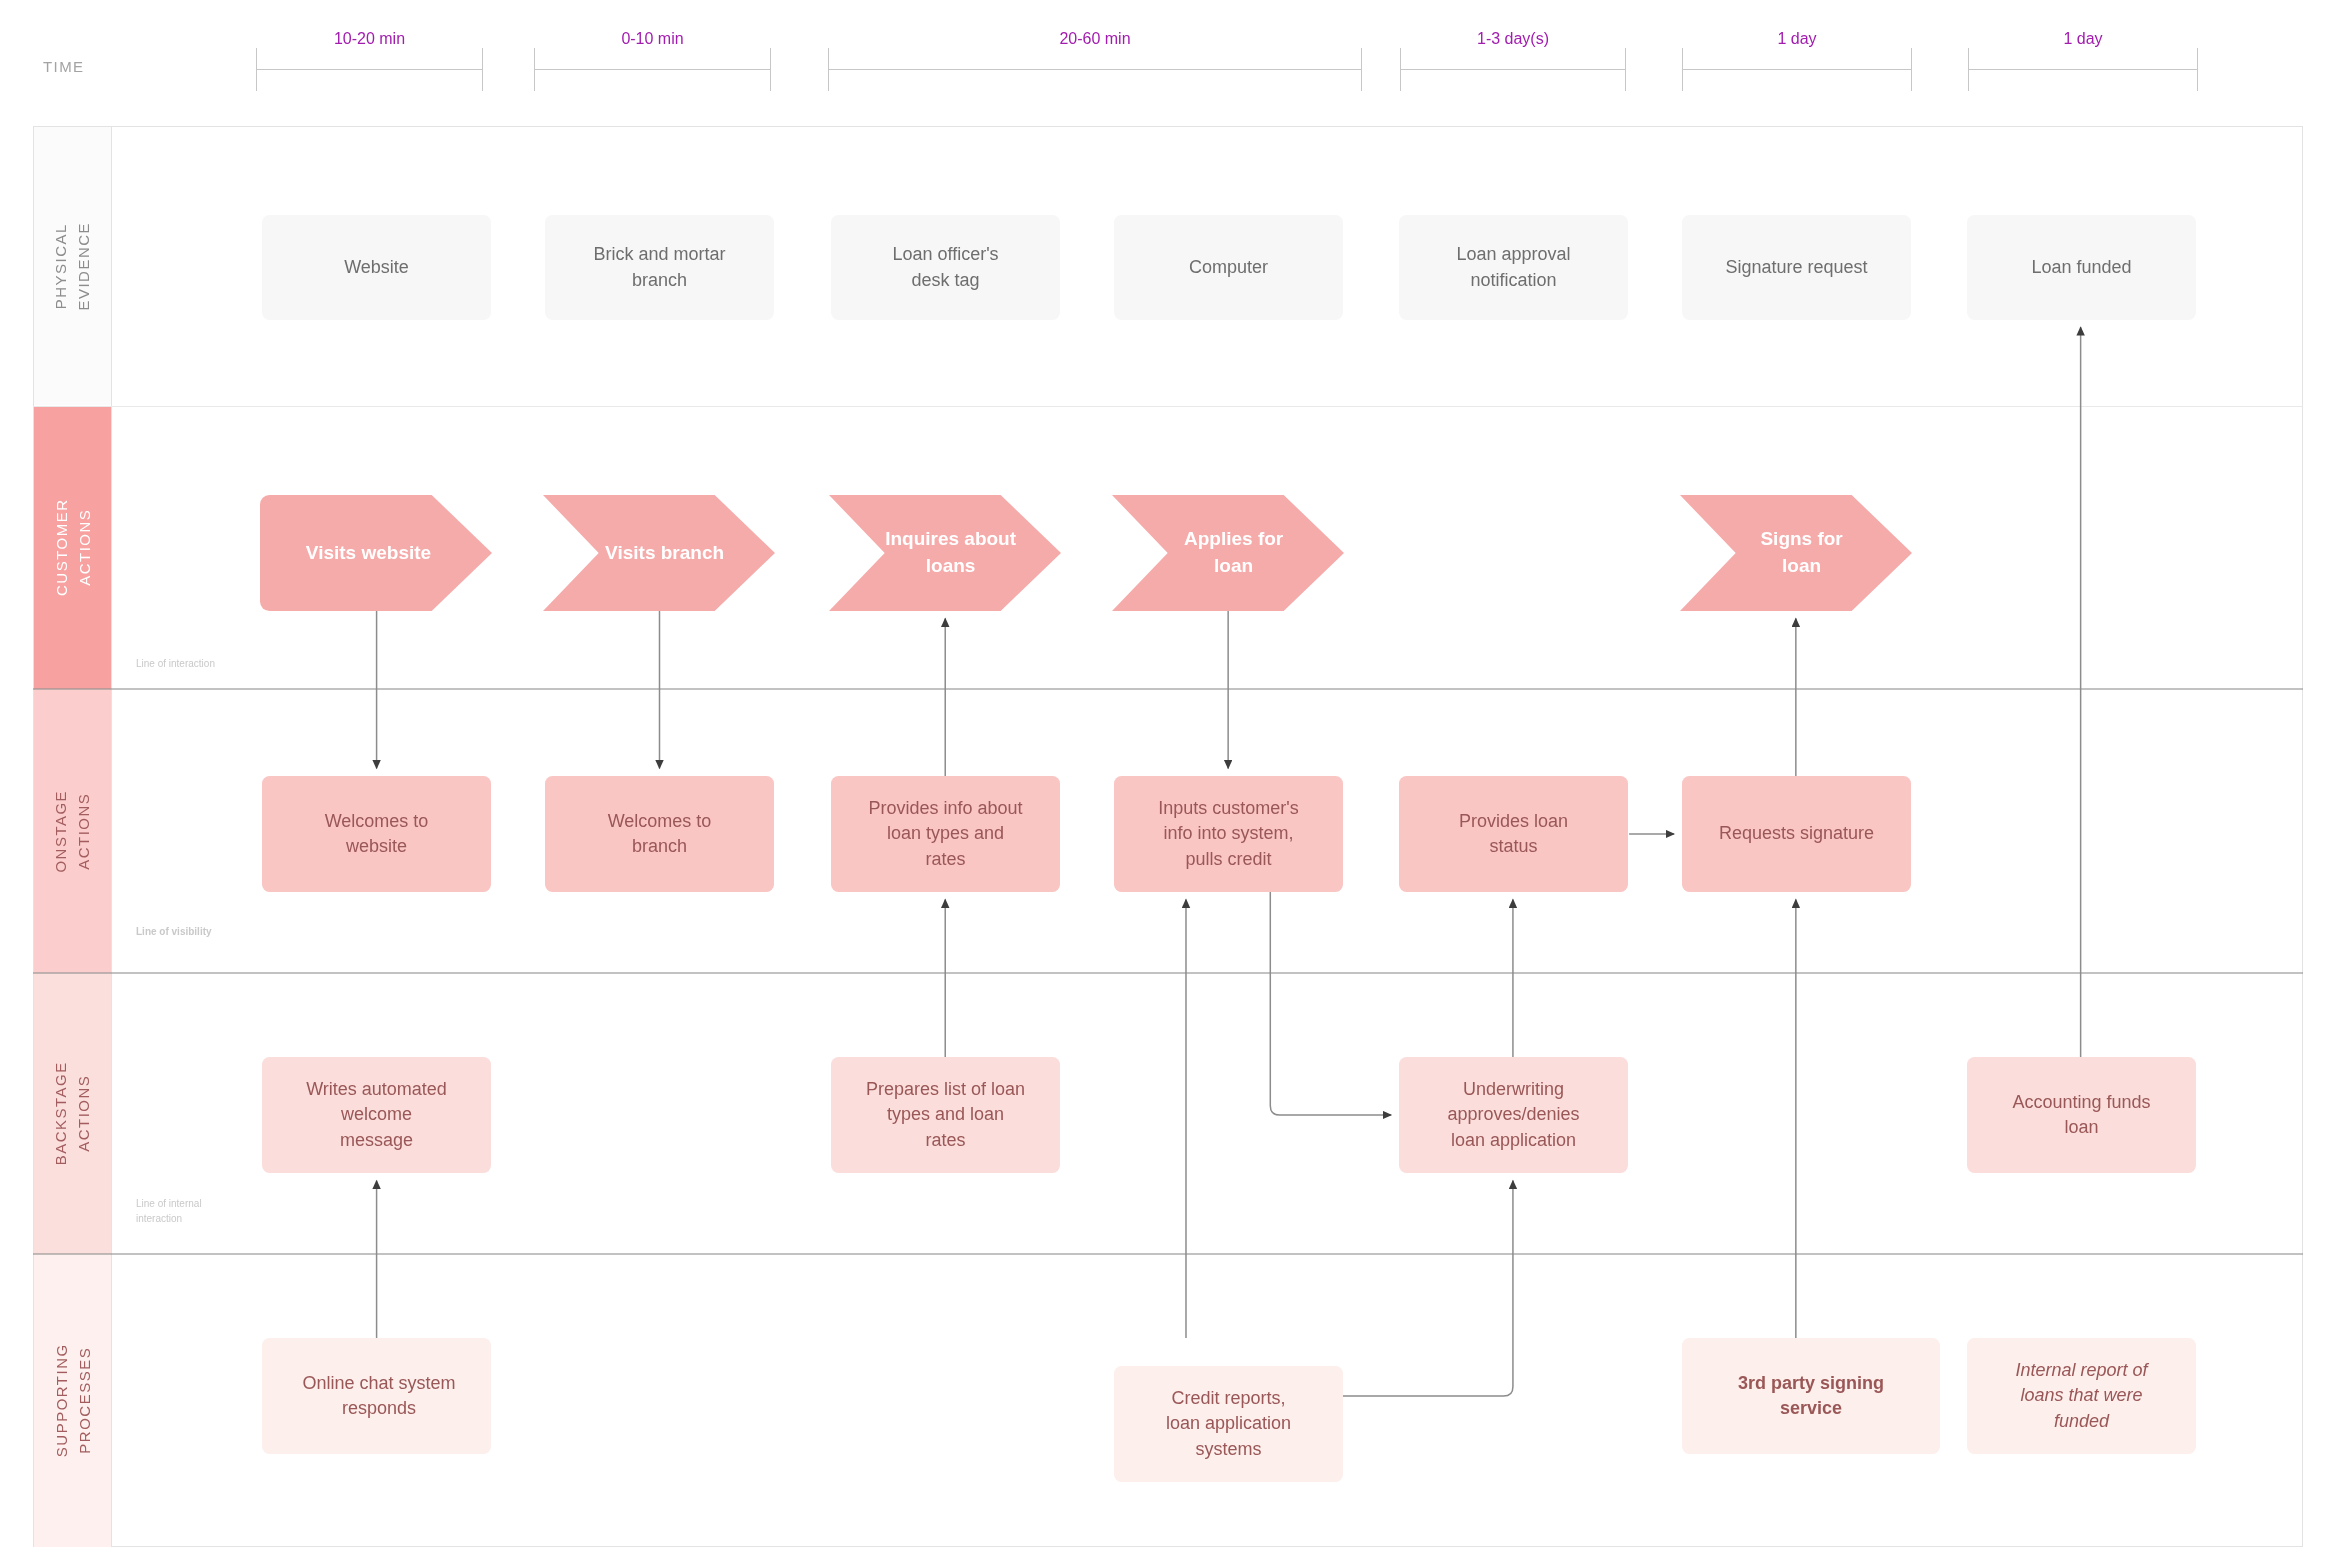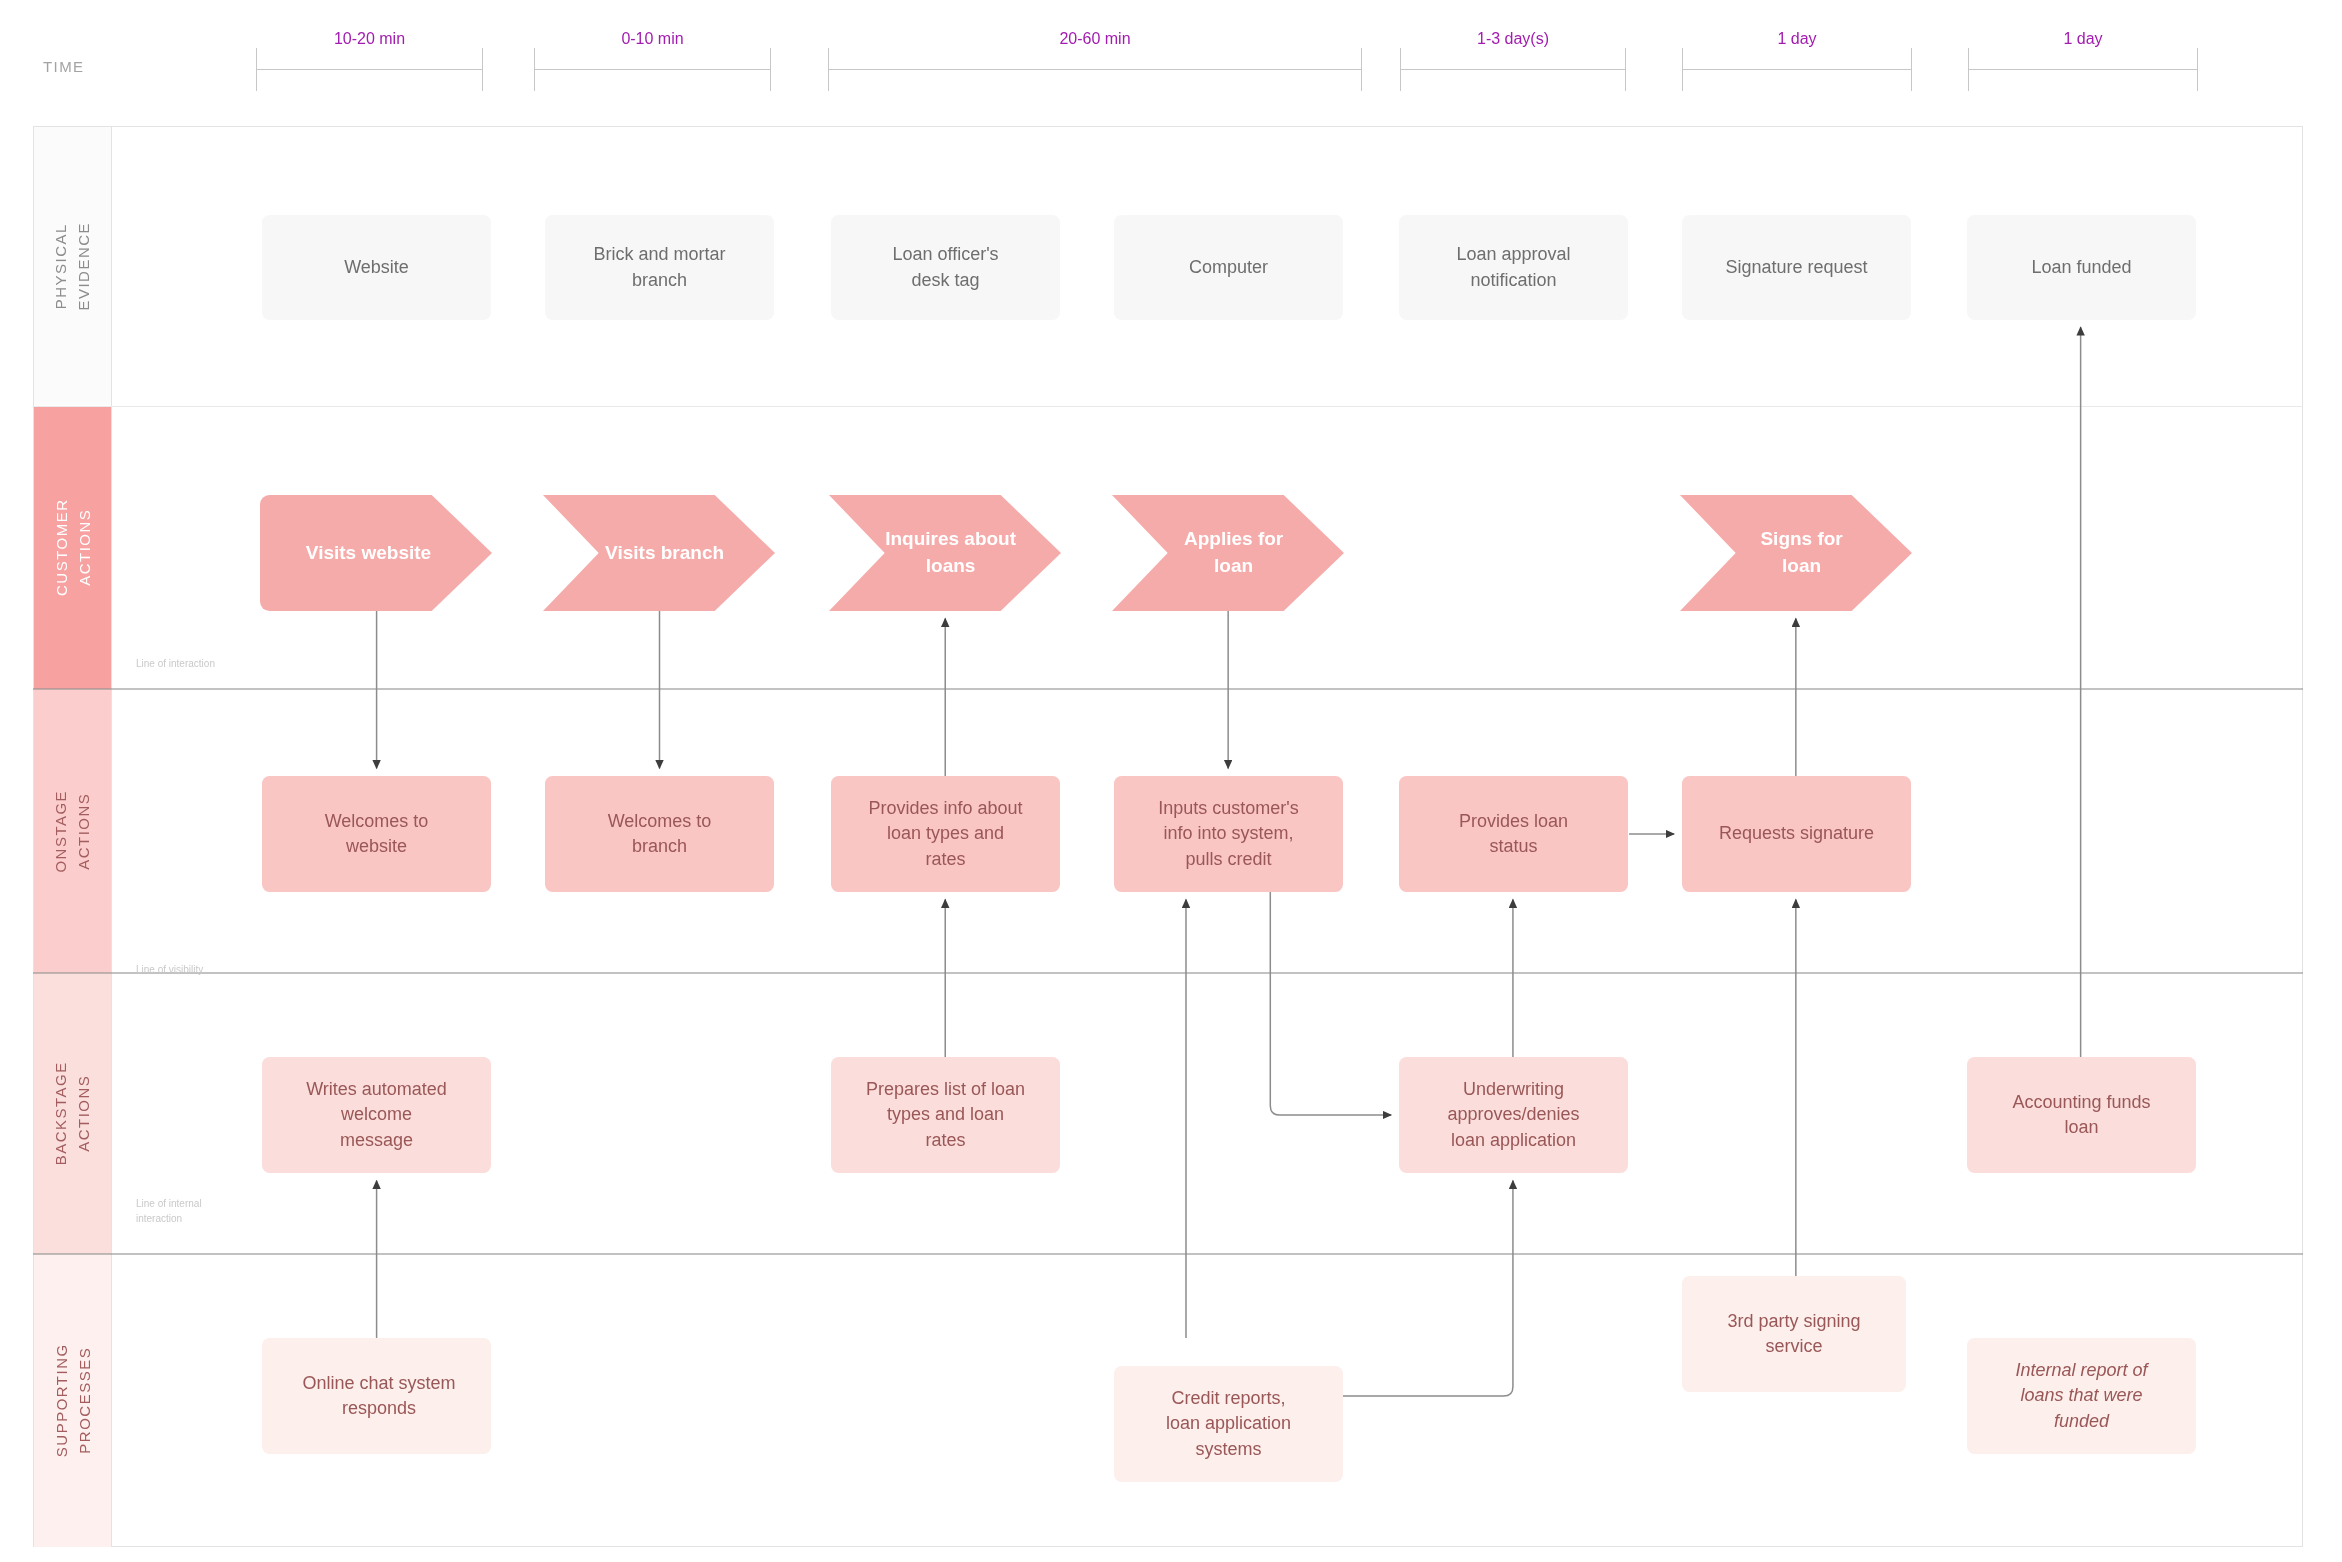--- a/index.html
+++ b/index.html
@@ -111,21 +111,21 @@
       <div class="row-label" style="top: 1254px; height: 293px; background: rgb(253, 240, 238);">
         <span style="color: rgb(163, 93, 94);">SUPPORTING
 PROCESSES</span>
       </div>
     </div>
   <div id="dividers">
       <div class="row-sep" style="top: 406px;"></div>
       <div class="divider-line" style="top: 688px;"></div>
       <div class="divider-label" style="left: 136px; top: 656px;">Line of interaction</div>
       <div class="divider-line" style="top: 972px;"></div>
-      <div class="divider-label" style="left: 136px; top: 962px;">Line of visibility</div>
+      <div class="divider-label" style="left: 136px; top: 924px; font-weight: bold;">Line of visibility</div>
       <div class="divider-line" style="top: 1253px;"></div>
       <div class="divider-label" style="left: 136px; top: 1196px;">Line of internal
 interaction</div>
     </div>
 
   <svg id="connector-layer" width="2342" height="1563" viewBox="0 0 2500 1668">
     <defs>
       <marker id="arrowhead" markerWidth="11" markerHeight="10" refX="9" refY="4.5" orient="auto" markerUnits="userSpaceOnUse">
         <path d="M0,0 L10,4.5 L0,9 z" fill="#3d3d3d"></path>
       </marker>
@@ -189,21 +189,21 @@
       <div class="node backstage" style="left: 1399px; top: 1057px; width: 229px; height: 116px;"><span>Underwriting
 approves/denies
 loan application</span></div>
       <div class="node backstage" style="left: 1967px; top: 1057px; width: 229px; height: 116px;"><span>Accounting funds
 loan</span></div>
       <div class="node supporting" style="left: 262px; top: 1338px; width: 229px; height: 116px; padding-left: 18px;"><span>Online chat system
 responds</span></div>
       <div class="node supporting" style="left: 1114px; top: 1338px; width: 229px; height: 116px; margin-top: 28px;"><span>Credit reports,
 loan application
 systems</span></div>
-      <div class="node supporting" style="left: 1682px; top: 1276px; width: 224px; height: 116px;"><span>3rd party signing
+      <div class="node supporting" style="left: 1682px; top: 1338px; width: 258px; height: 116px; font-weight: bold;"><span>3rd party signing
 service</span></div>
       <div class="node supporting" style="left: 1967px; top: 1338px; width: 229px; height: 116px; font-style: italic;"><span>Internal report of
 loans that were
 funded</span></div>
     </div>
 
 </div>
 
 
 </body></html>

